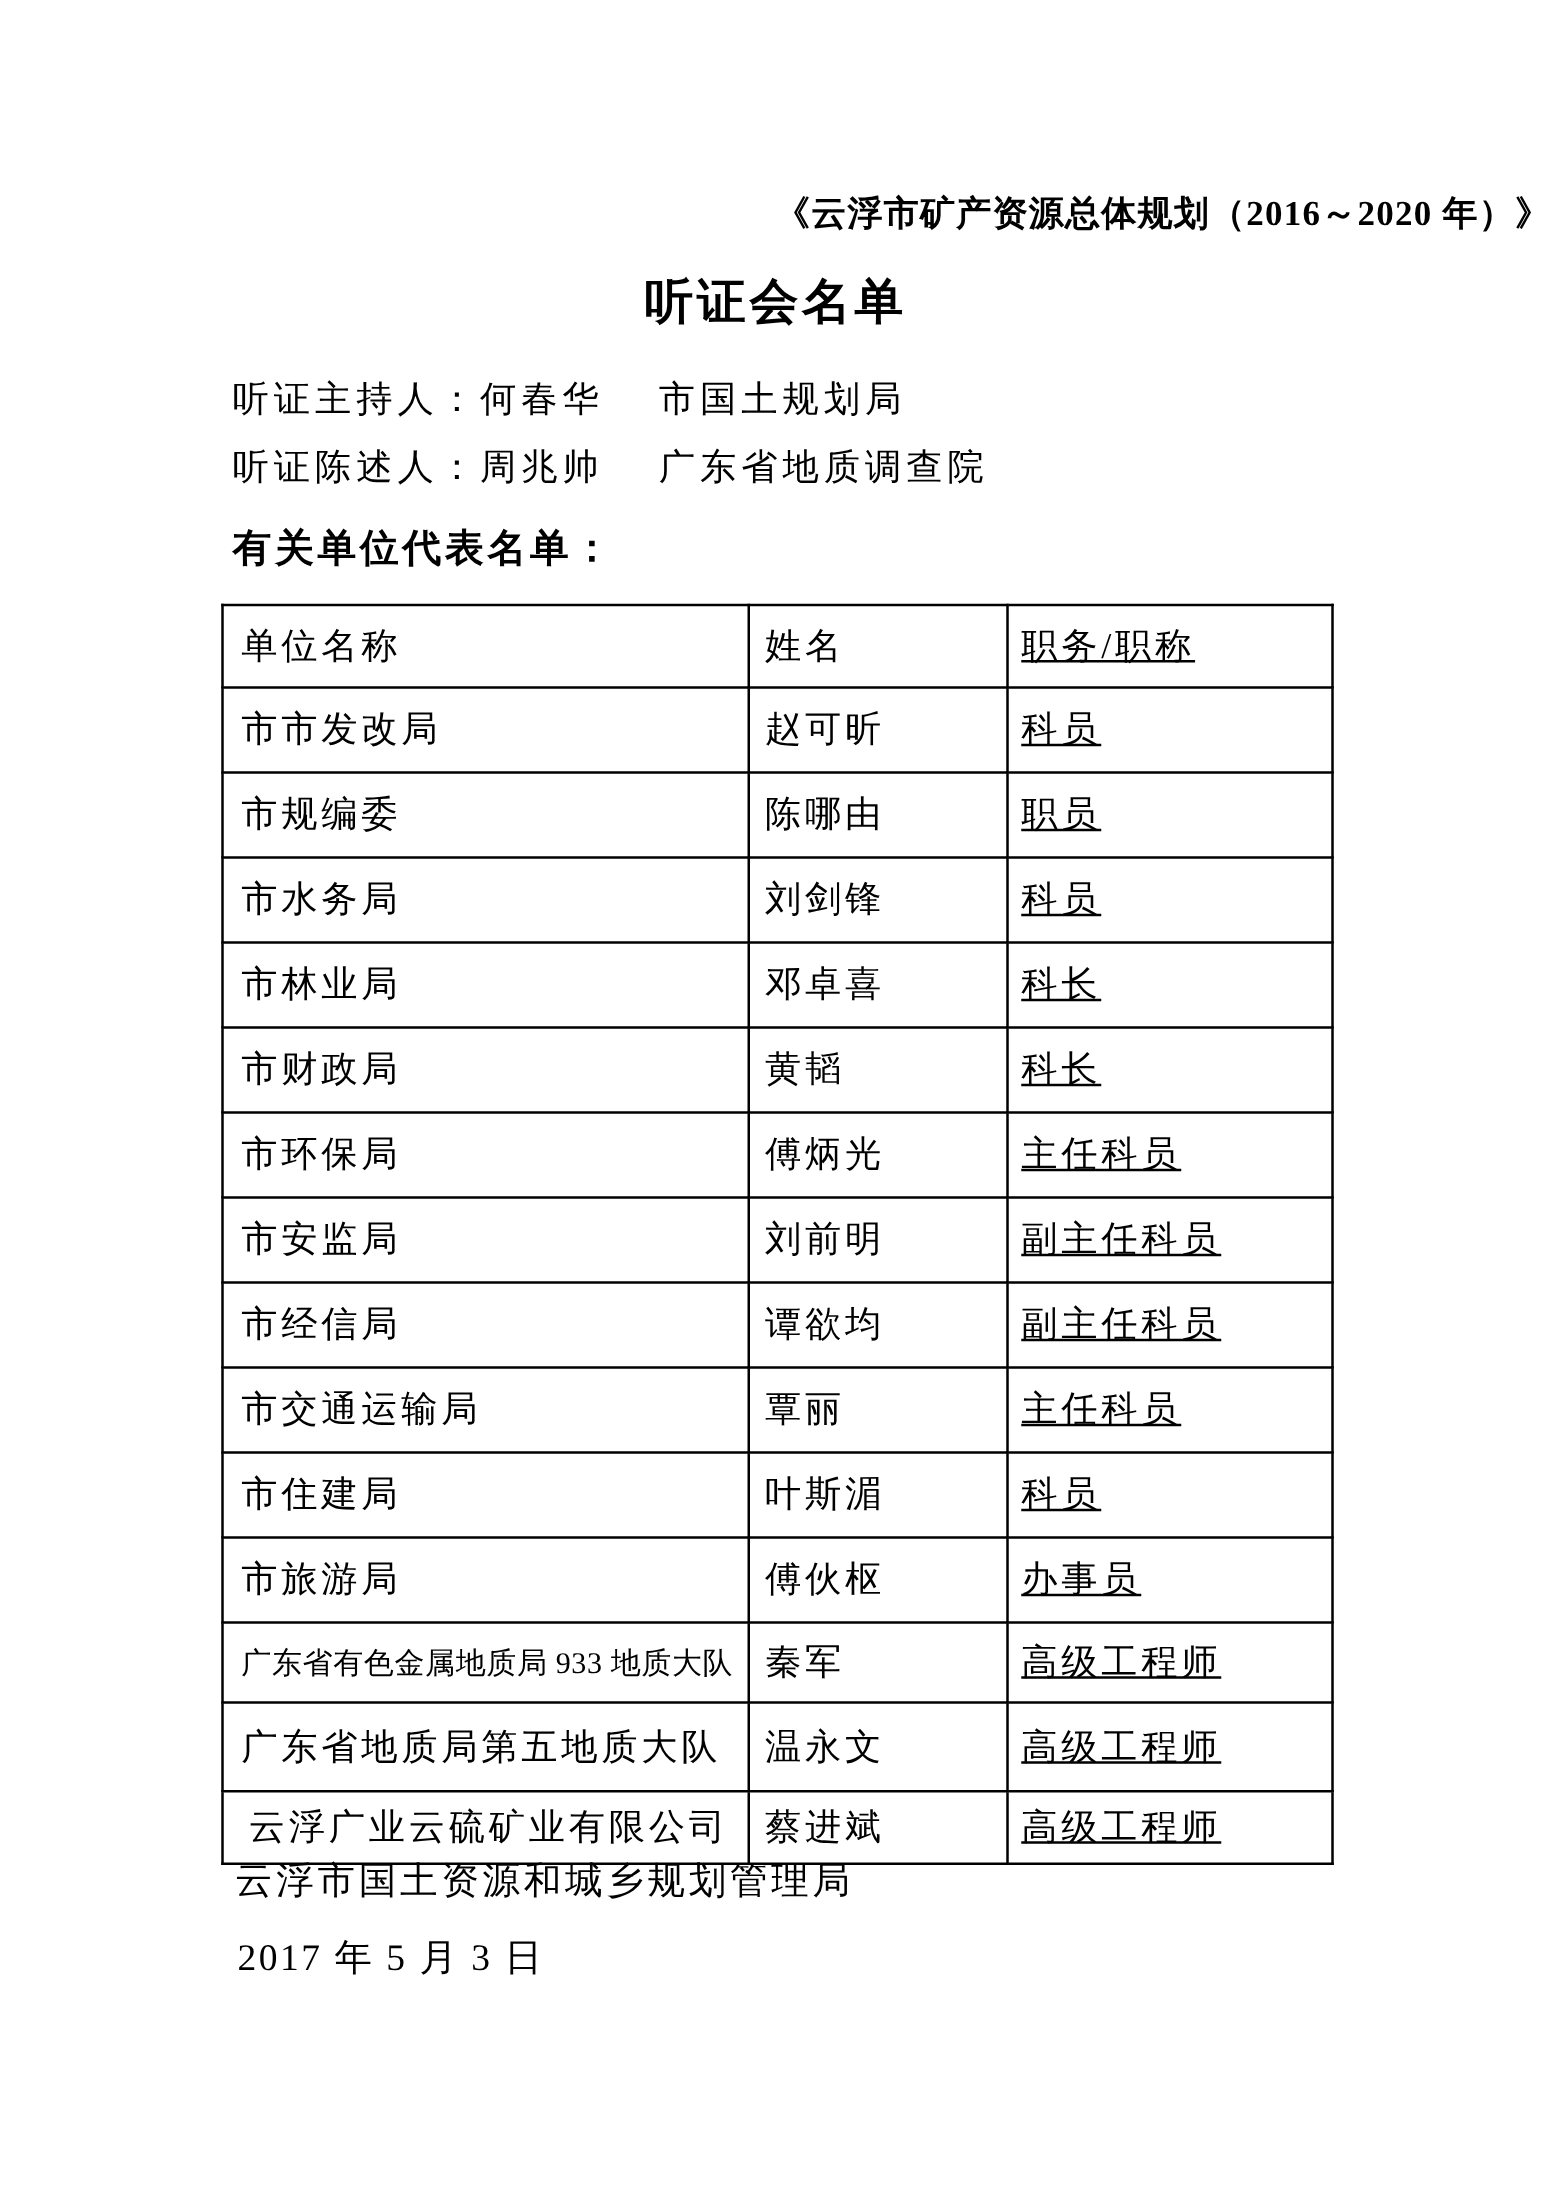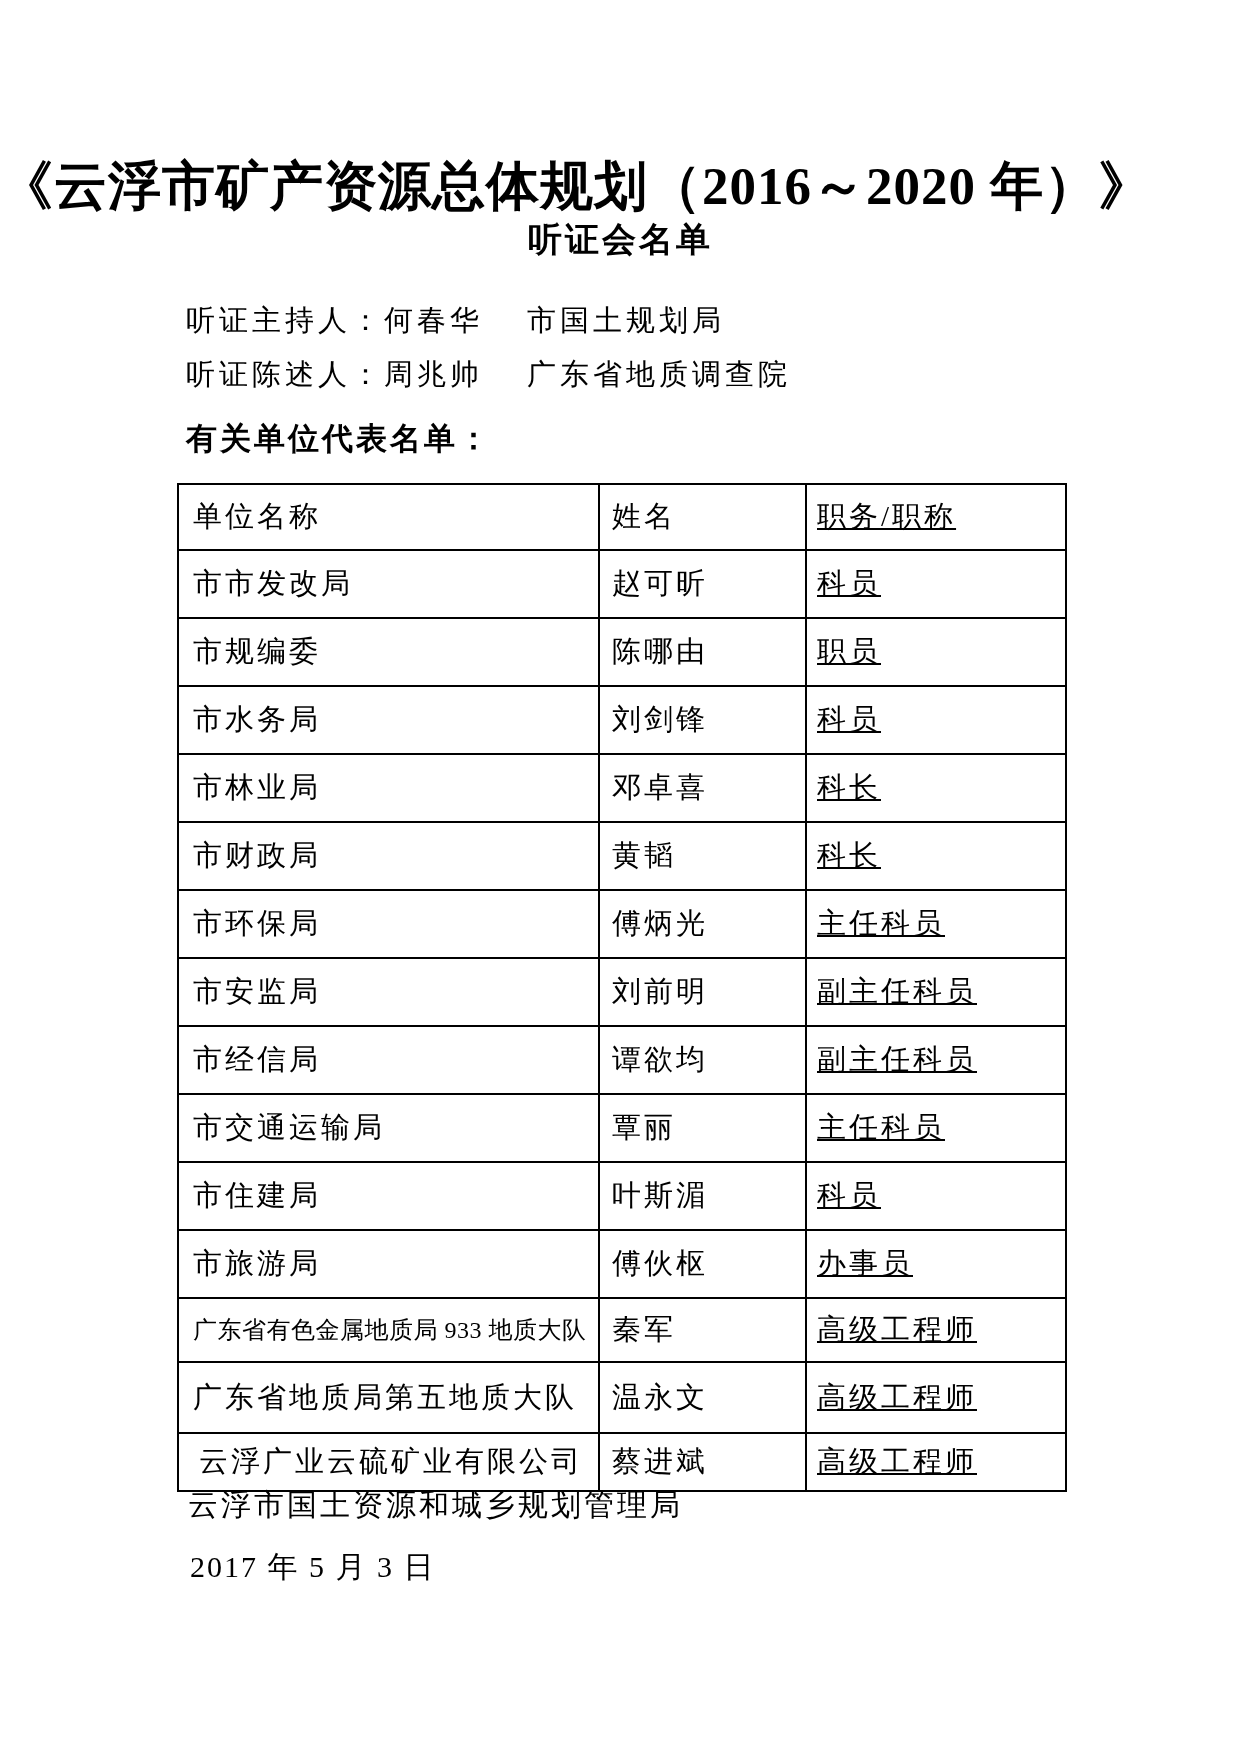--- a/index.html
+++ b/index.html
@@ -6,26 +6,26 @@
   .page{
     position:relative;
     width:1241px;height:1754px;
     background:#ffffff;
     font-family:"Liberation Serif","DejaVu Serif",serif;
     color:#000;
     overflow:hidden;
   }
   .title1{
     position:absolute;top:157px;left:0;width:1241px;
-    text-align:left;font-size:53px;font-weight:bold;letter-spacing:1px;
+    text-align:right;font-size:28px;font-weight:bold;letter-spacing:1px;
     line-height:1.1;
   }
   .title2{
     position:absolute;top:221px;left:0;width:1241px;
-    text-align:center;font-size:34px;font-weight:bold;letter-spacing:3px;
+    text-align:center;font-size:39px;font-weight:bold;letter-spacing:3px;
     line-height:1.1;
   }
   .infoline{
     position:absolute;left:186px;
     font-size:29px;letter-spacing:4px;line-height:1.15;white-space:nowrap;
   }
   .infoline .org{margin-left:44px;}
   .host{top:304px;}
   .presenter{top:358px;}
   .section-heading{

